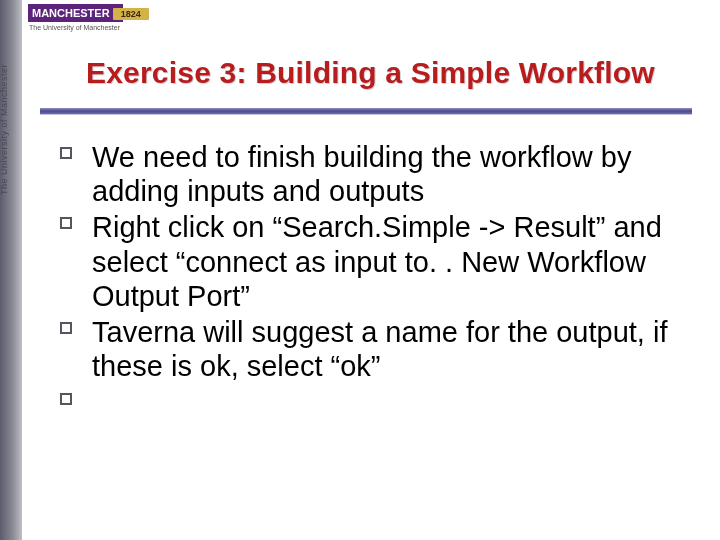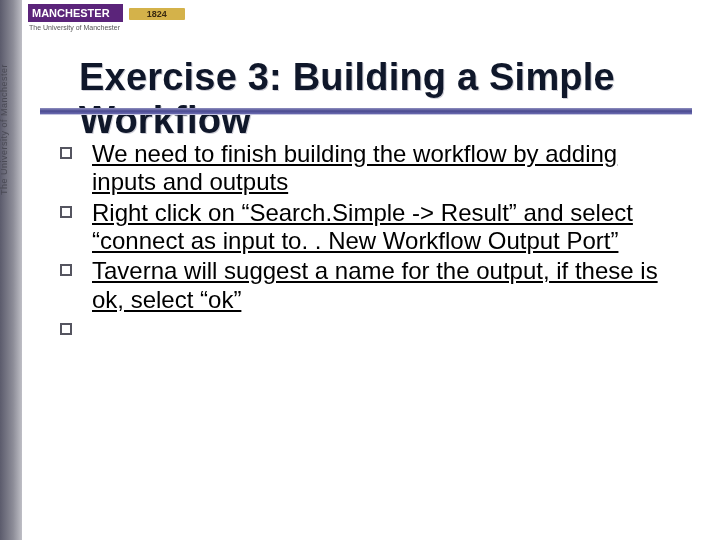--- a/index.html
+++ b/index.html
@@ -44,42 +44,42 @@
     height: 44px;
   }
   .logo-top {
     background: #5b247a;
     color: #fff;
     font-size: 11px;
     font-weight: bold;
     padding: 3px 4px 2px 4px;
     display: flex;
     align-items: baseline;
-    gap: 19px;
+    gap: 3px;
   }
   .logo-year {
     background: #d4b24a;
     color: #3a2a10;
     font-size: 9px;
-    padding: 1px 18px;
+    padding: 1px 8px;
     border-radius: 1px;
   }
   .logo-sub {
     font-size: 7px;
     color: #555;
     padding: 2px 0 0 1px;
   }
   .title {
     position: absolute;
-    left: 79px;
+    left: 86px;
     top: 56px;
     width: 600px;
-    font-size: 38px;
+    font-size: 30px;
     font-weight: bold;
-    color: #0f172a;
+    color: #b91c1c;
     text-shadow: 1px 1px 0 #d0d0d8;
     letter-spacing: 0.2px;
   }
   .rule {
     position: absolute;
     left: 40px;
     top: 108px;
     width: 652px;
     height: 6px;
     background: linear-gradient(180deg, #9090c0 0%, #4a4a90 50%, #6a6ab0 100%);
@@ -92,25 +92,24 @@
     width: 630px;
   }
   .content ul {
     list-style: none;
     margin: 0;
     padding: 0;
   }
   .content li {
     position: relative;
     padding-left: 36px;
-    font-size: 24px;
+    font-size: 29px;
     line-height: 1.18;
     color: #000;
     margin-bottom: 2px;
-    text-decoration: underline;
   }
   .bullet {
     position: absolute;
     left: 4px;
     top: 7px;
     width: 12px;
     height: 12px;
     border: 2px solid #555560;
     box-sizing: border-box;
   }

